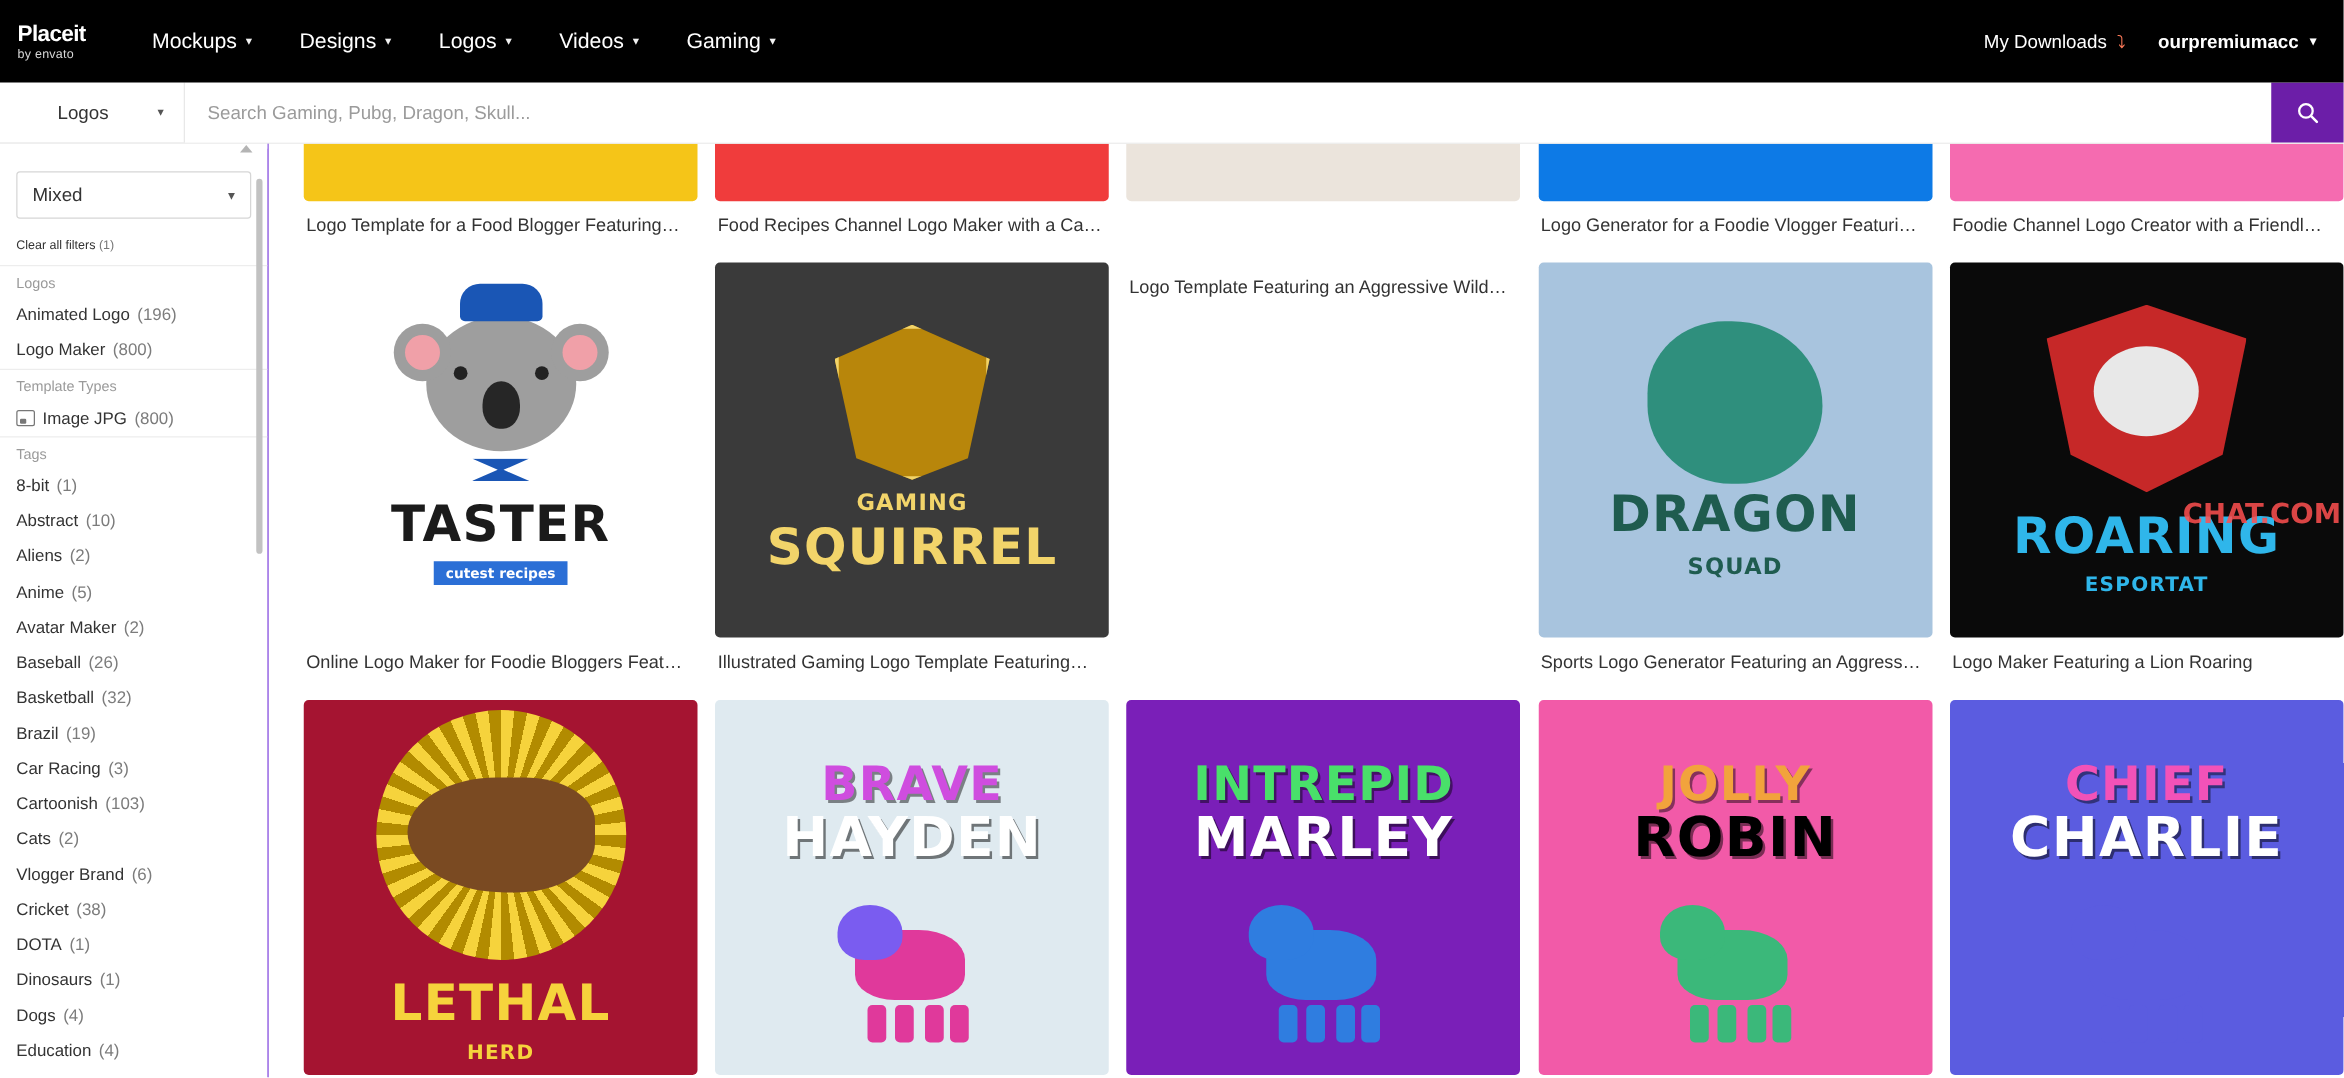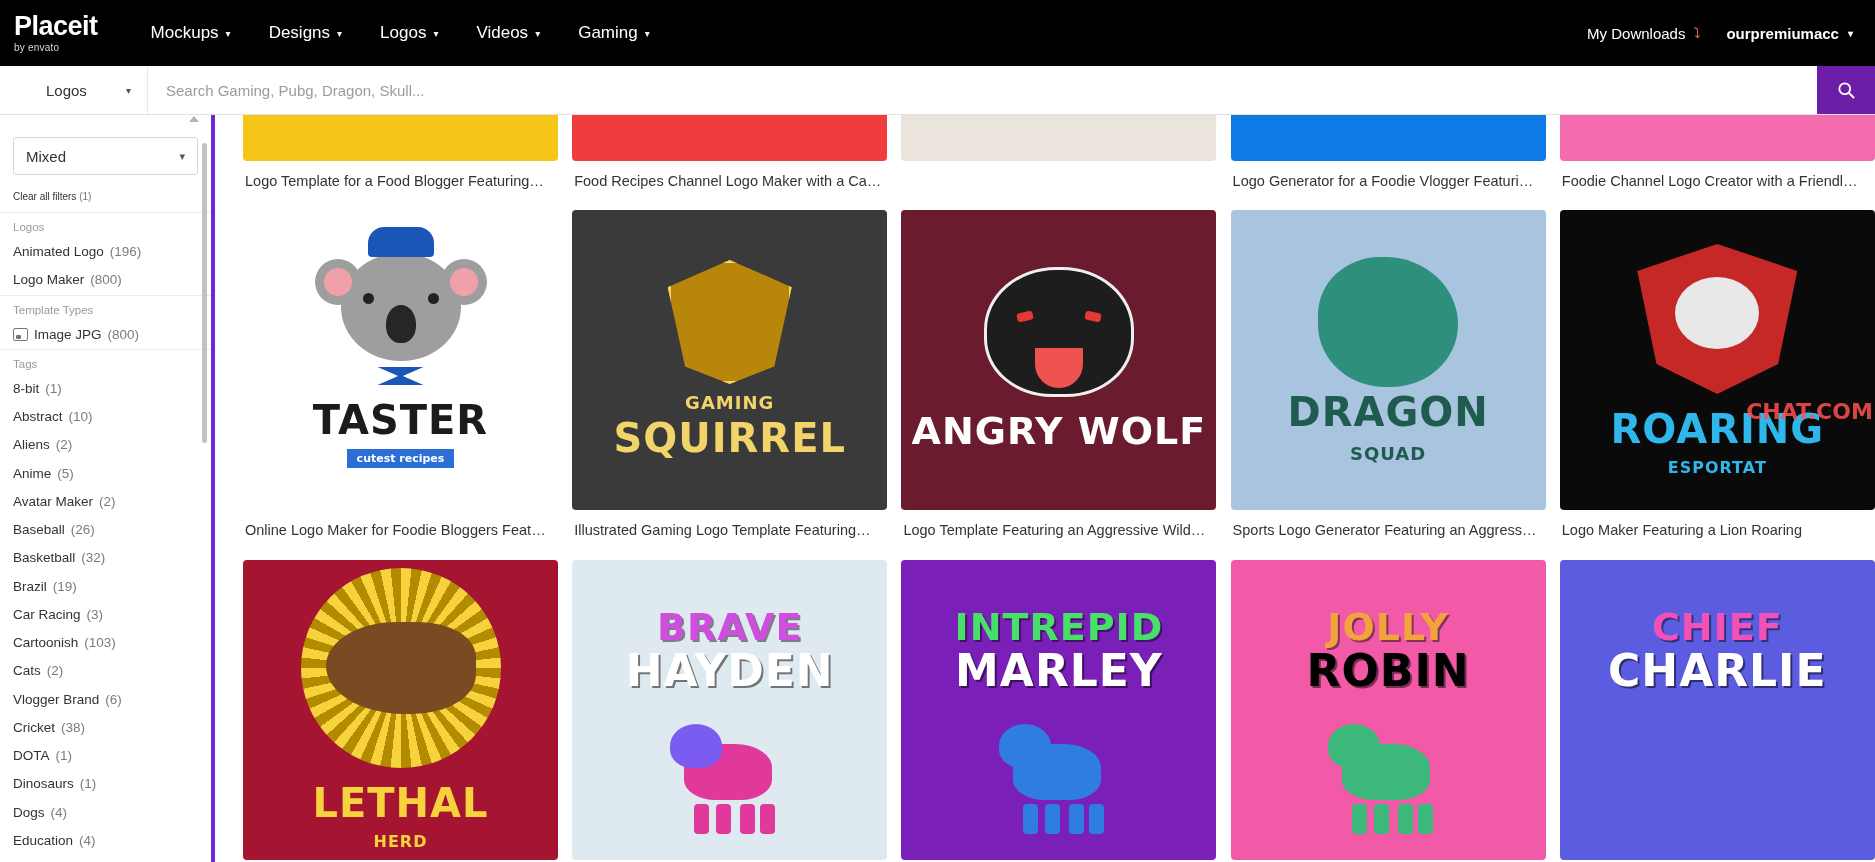--- a/index.html
+++ b/index.html
@@ -12,21 +12,21 @@
     color: #333;
   }
 
   
   .topbar {
     height: 66px; background: #000000; color:#fff;
     display:flex; align-items:center; padding: 0 22px 0 14px;
     position: relative;
   }
   .brand { display:flex; flex-direction:column; justify-content:center; margin-right: 34px; }
-  .brand-main { font-size: 27px; font-weight: bold; letter-spacing:-0.5px; line-height: 1.0; }
+  .brand-main { font-size: 18px; font-weight: bold; letter-spacing:-0.5px; line-height: 1.0; }
   .brand-sub { font-size: 10px; color:#d7d7d7; letter-spacing:0.2px; margin-top: 2px; }
   .navitems { display:flex; align-items:center; gap: 0px; }
   .navitem {
     font-size: 17px; color:#ffffff; padding: 0 19px; height:66px;
     display:flex; align-items:center; cursor:pointer; font-weight:400;
   }
   .navitem .chev { margin-left:7px; font-size:10px; opacity:0.95; }
   .topright { margin-left:auto; display:flex; align-items:center; gap: 26px; }
   .mydl { display:flex; align-items:center; font-size:15px; color:#fff; cursor:pointer; }
   .dl-icon { margin-left:8px; color:#ff7a59; font-size:14px; }
@@ -53,21 +53,21 @@
   .search-btn {
     width: 58px; background:#6c1ea8; color:#fff; border:0; cursor:pointer;
     display:flex; align-items:center; justify-content:center;
   }
 
   
   .content { display:flex; height: calc(862px - 66px - 49px); }
 
   
   .sidebar {
-    width: 215px; border-right:4px solid #6d28d9; background:#fff;
+    width: 215px; border-right:1px solid #6d28d9; background:#fff;
     position:relative; overflow:hidden;
   }
   .sb-inner { padding: 14px 0 0 0; }
   .mixed-select {
     margin: 8px 13px 12px 13px; height: 38px; border:1px solid #d6d6d6; border-radius:3px;
     display:flex; align-items:center; justify-content:space-between; padding: 0 12px;
     font-size:15px; color:#333; cursor:pointer;
   }
   .mixed-select .chev { font-size:11px; color:#555; }
   .clearall { padding: 4px 13px 10px 13px; font-size:10px; color:#333; cursor:pointer; }
@@ -383,32 +383,20 @@
               <div>
                 <div style="width:124px;height:124px;background:#b8860b;clip-path:polygon(50% 0,100% 22%,86% 86%,50% 100%,14% 86%,0 22%);border:3px solid #f2d46a"></div>
               </div>
               <div class="logotext" style="color: rgb(242, 212, 106); font-size: 18px; margin-top: 8px;">GAMING</div>
               <div class="logotext" style="color: rgb(242, 212, 106); font-size: 40px; margin-top: 2px;">SQUIRREL</div>
             </div>
           </div>
           <div class="caption">Illustrated Gaming Logo Template Featuring…</div>
         </div>
         <div class="cell">
-          <div class="thumb" style="background: rgb(107, 27, 46);">
-            <div class="art" style="flex-direction: column;">
-              <div>
-                <div class="wolf-head">
-                  <div class="wolf-eye l"></div>
-                  <div class="wolf-eye r"></div>
-                  <div class="wolf-mouth"></div>
-                </div>
-              </div>
-              <div class="logotext" style="color: rgb(255, 255, 255); font-size: 38px; margin-top: 12px;">ANGRY WOLF</div>
-            </div>
-          </div>
           <div class="caption">Logo Template Featuring an Aggressive Wild…</div>
         </div>
         <div class="cell">
           <div class="thumb" style="background: rgb(168, 196, 222);">
             <div class="art" style="flex-direction: column;">
               <div>
                 <div class="dragon-blob"></div>
               </div>
               <div class="logotext" style="color: rgb(31, 92, 79); font-size: 40px; margin-top: 2px;">DRAGON</div>
               <div class="logotext" style="color: rgb(31, 92, 79); font-size: 18px; margin-top: 8px;">SQUAD</div>

